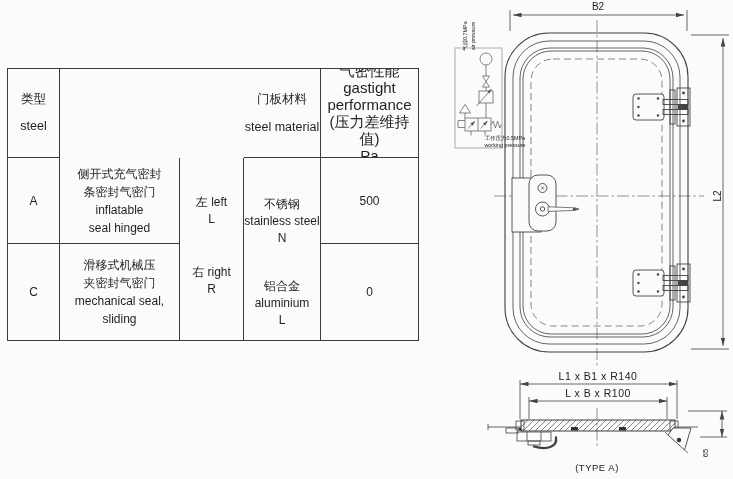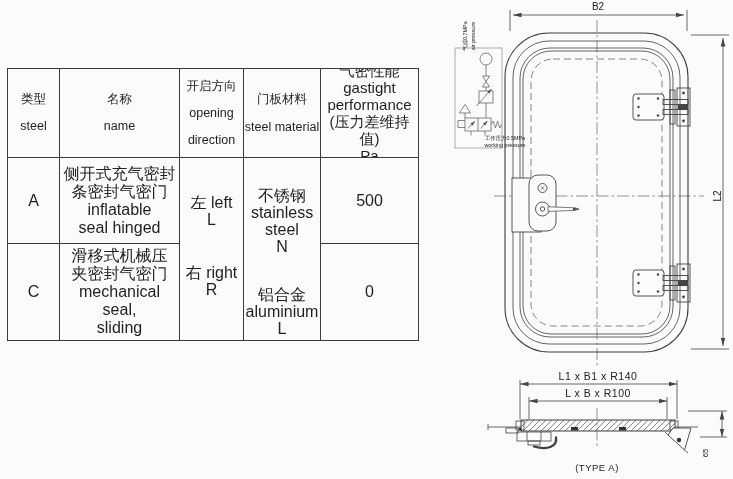--- a/index.html
+++ b/index.html
@@ -12,21 +12,21 @@
     display:grid;
     grid-template-columns:52px 120px 64px 77px 1fr;
     grid-template-rows:89px 86px 1fr;
     border:1px solid #3b3b3b;
     box-sizing:border-box;
     background:#fbfbfb;
   }
   .cell{
     display:flex;align-items:center;justify-content:center;
     text-align:center;white-space:pre-line;
-    font-size:16px;line-height:18px;color:#1f1f1f;
+    font-size:12px;line-height:18px;color:#1f1f1f;
     box-sizing:border-box;overflow:hidden;
   }
   .hdr{font-size:12.5px;line-height:27px;}
   .hdr.compact{line-height:17px;font-size:15px;}
   .br{border-right:1px solid #3b3b3b;}
   .bb{border-bottom:1px solid #3b3b3b;}
   .merged{flex-direction:column;justify-content:flex-start;}
   .merged .opt{white-space:pre-line;line-height:17px;}
   .dircell{padding-top:36px;gap:36px;}
   .matcell{padding-top:26px;gap:31px;justify-content:center;}
@@ -36,25 +36,20 @@
   .drawing text{fill:#222;font-family:"Liberation Sans", sans-serif;}
 </style>
 </head>
 <body>
 
 <div class="page">
 
   <div class="tbl">
     <div class="cell hdr br bb" style="grid-area:1/1">类型
 steel</div>
-    <div class="cell hdr br bb" style="grid-area:1/2">名称
-name</div>
-    <div class="cell hdr br bb" style="grid-area:1/3">开启方向
-opening
-direction</div>
     <div class="cell hdr br bb" style="grid-area:1/4;line-height:28px;">门板材料
 steel material</div>
     <div class="cell hdr compact bb" style="grid-area:1/5">气密性能
 gastight
 performance
 (压力差维持值)
 Pa</div>
 
     <div class="cell br bb" style="grid-area:2/1">A</div>
     <div class="cell br bb" style="grid-area:2/2">侧开式充气密封

